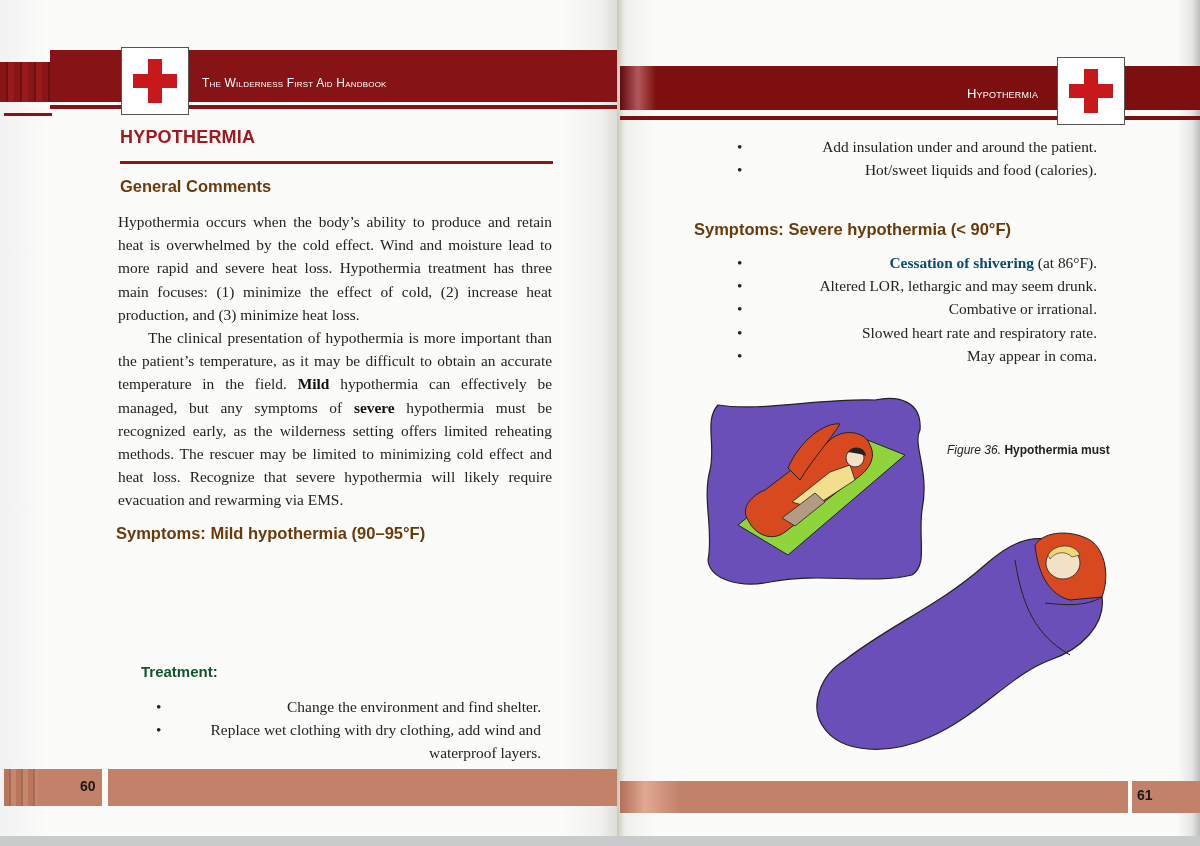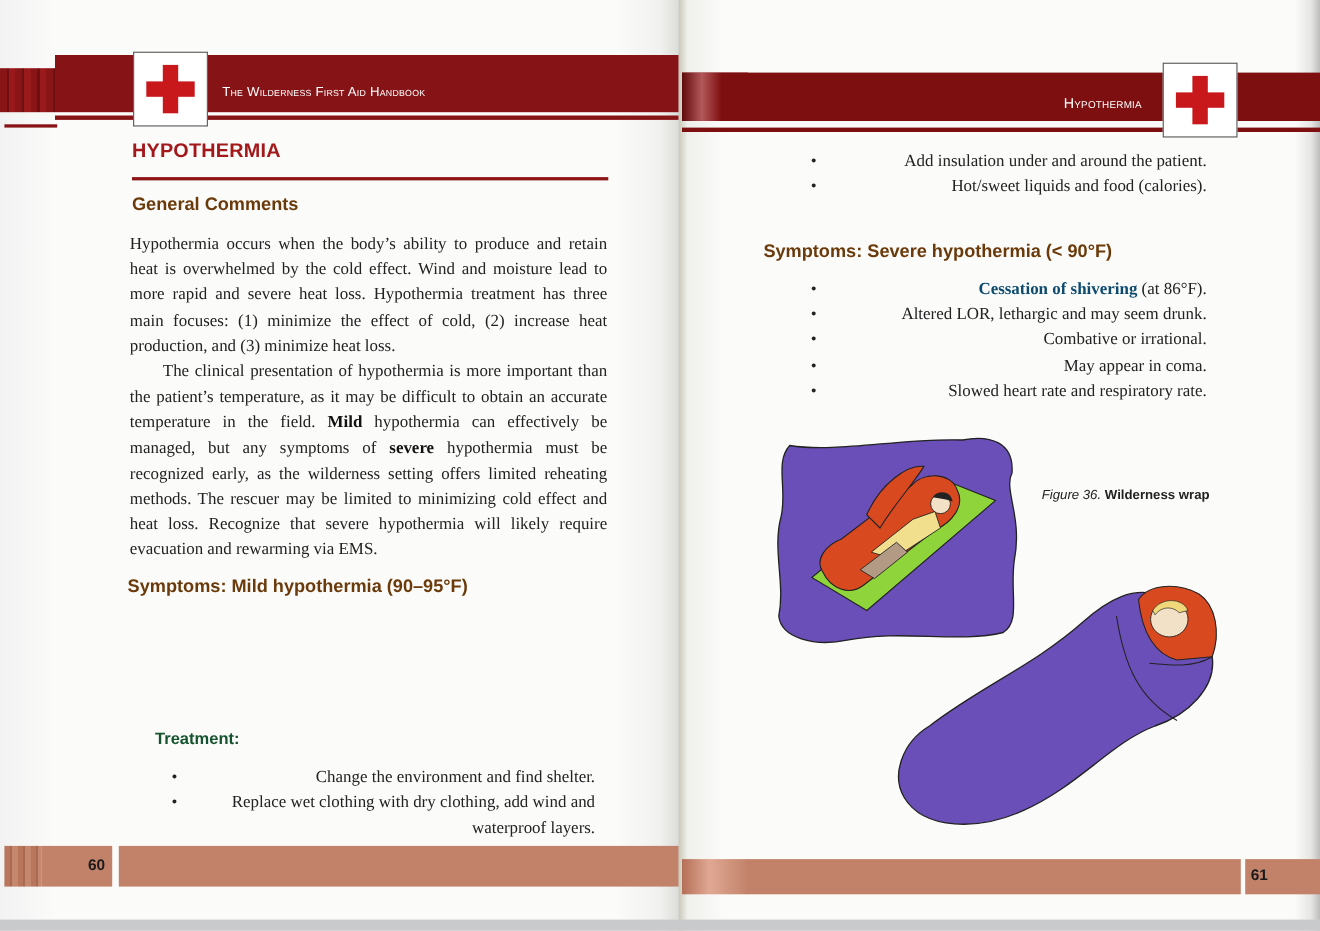--- a/index.html
+++ b/index.html
@@ -133,22 +133,22 @@
   <ul class="bullets" style="left:737px; top:135px; width:360px;">
     <li>Add insulation under and around the patient.</li>
     <li>Hot/sweet liquids and food (calories).</li>
   </ul>
 
   <div class="h2" style="left:694px; top:220px;">Symptoms: Severe hypothermia (&lt; 90°F)</div>
   <ul class="bullets" style="left:737px; top:251px; width:360px;">
     <li><b>Cessation of shivering</b><span> (at 86°F).</span></li>
     <li>Altered LOR, lethargic and may seem drunk.</li>
     <li>Combative or irrational.</li>
+    <li>Slowed heart rate and respiratory rate.</li>
     <li>May appear in coma.</li>
-    <li>Slowed heart rate and respiratory rate.</li>
   </ul>
 
   <svg class="illus" style="left:700px; top:390px;" width="230" height="200" viewBox="0 0 230 200">
     <path d="M18,15 C60,22 120,8 175,10 C200,5 222,12 220,40 C212,55 230,80 222,120 C218,150 228,175 212,185 C170,195 120,182 70,192 C40,198 10,190 8,170 C14,140 2,110 10,80 C16,55 4,30 18,15 Z" fill="#6a4fb8" stroke="#222" stroke-width="1.2"></path>
     <path d="M38,135 L150,43 L205,65 L88,165 Z" fill="#8fd43a" stroke="#222" stroke-width="1"></path>
     <path d="M48,130 C40,118 52,105 65,100 L128,52 C140,38 165,40 170,55 C178,70 165,85 150,92 L85,142 C72,152 55,145 48,130 Z" fill="#d9491f" stroke="#222" stroke-width="1"></path>
     <path d="M88,78 C100,50 125,32 140,34 C130,50 112,70 100,90 Z" fill="#d9491f" stroke="#222" stroke-width="1"></path>
     <path d="M92,112 L130,82 L150,75 L155,90 L112,118 Z" fill="#f1df8e" stroke="#222" stroke-width="0.8"></path>
     <path d="M82,128 L115,103 L125,112 L95,136 Z" fill="#b39a85" stroke="#222" stroke-width="0.8"></path>
     <circle cx="155" cy="68" r="9" fill="#f3e1c7" stroke="#222" stroke-width="0.8"></circle>
@@ -159,21 +159,21 @@
     <path d="M12,210 C0,190 10,160 35,145 C80,110 130,90 175,50 C200,28 220,20 240,25 L292,82 C296,110 270,135 240,145 C200,160 170,200 120,222 C80,240 30,240 12,210 Z" fill="#6a4fb8" stroke="#222" stroke-width="1.2"></path>
     <path d="M225,30 C235,15 262,15 280,25 C295,35 300,60 292,82 L260,85 C240,80 228,60 225,30 Z" fill="#d9491f" stroke="#222" stroke-width="1"></path>
     <ellipse cx="253" cy="48" rx="17" ry="16" fill="#f3e1c7" stroke="#222" stroke-width="0.8"></ellipse>
     <path d="M238,40 C245,28 265,28 270,40 L262,42 C256,36 246,36 240,44 Z" fill="#f0d77a" stroke="#222" stroke-width="0.6"></path>
     <path d="M205,45 C212,90 225,120 260,140" fill="none" stroke="#222" stroke-width="1"></path>
     <path d="M235,88 C255,90 275,92 292,82" fill="none" stroke="#222" stroke-width="1"></path>
   </svg>
 
   <div class="fig-caption">
     <span class="fignum">Figure 36.</span>
-    <span class="figtitle">Wilderness wrap</span>
+    <span class="figtitle">Hypothermia must</span>
   </div>
 
   <div class="foot-right-band"></div>
   <div class="foot-right-tab"></div>
   <div class="folio folio-right">61</div>
 
   <div class="page-edge-bottom"></div>
 </div>
 
 </body></html>

